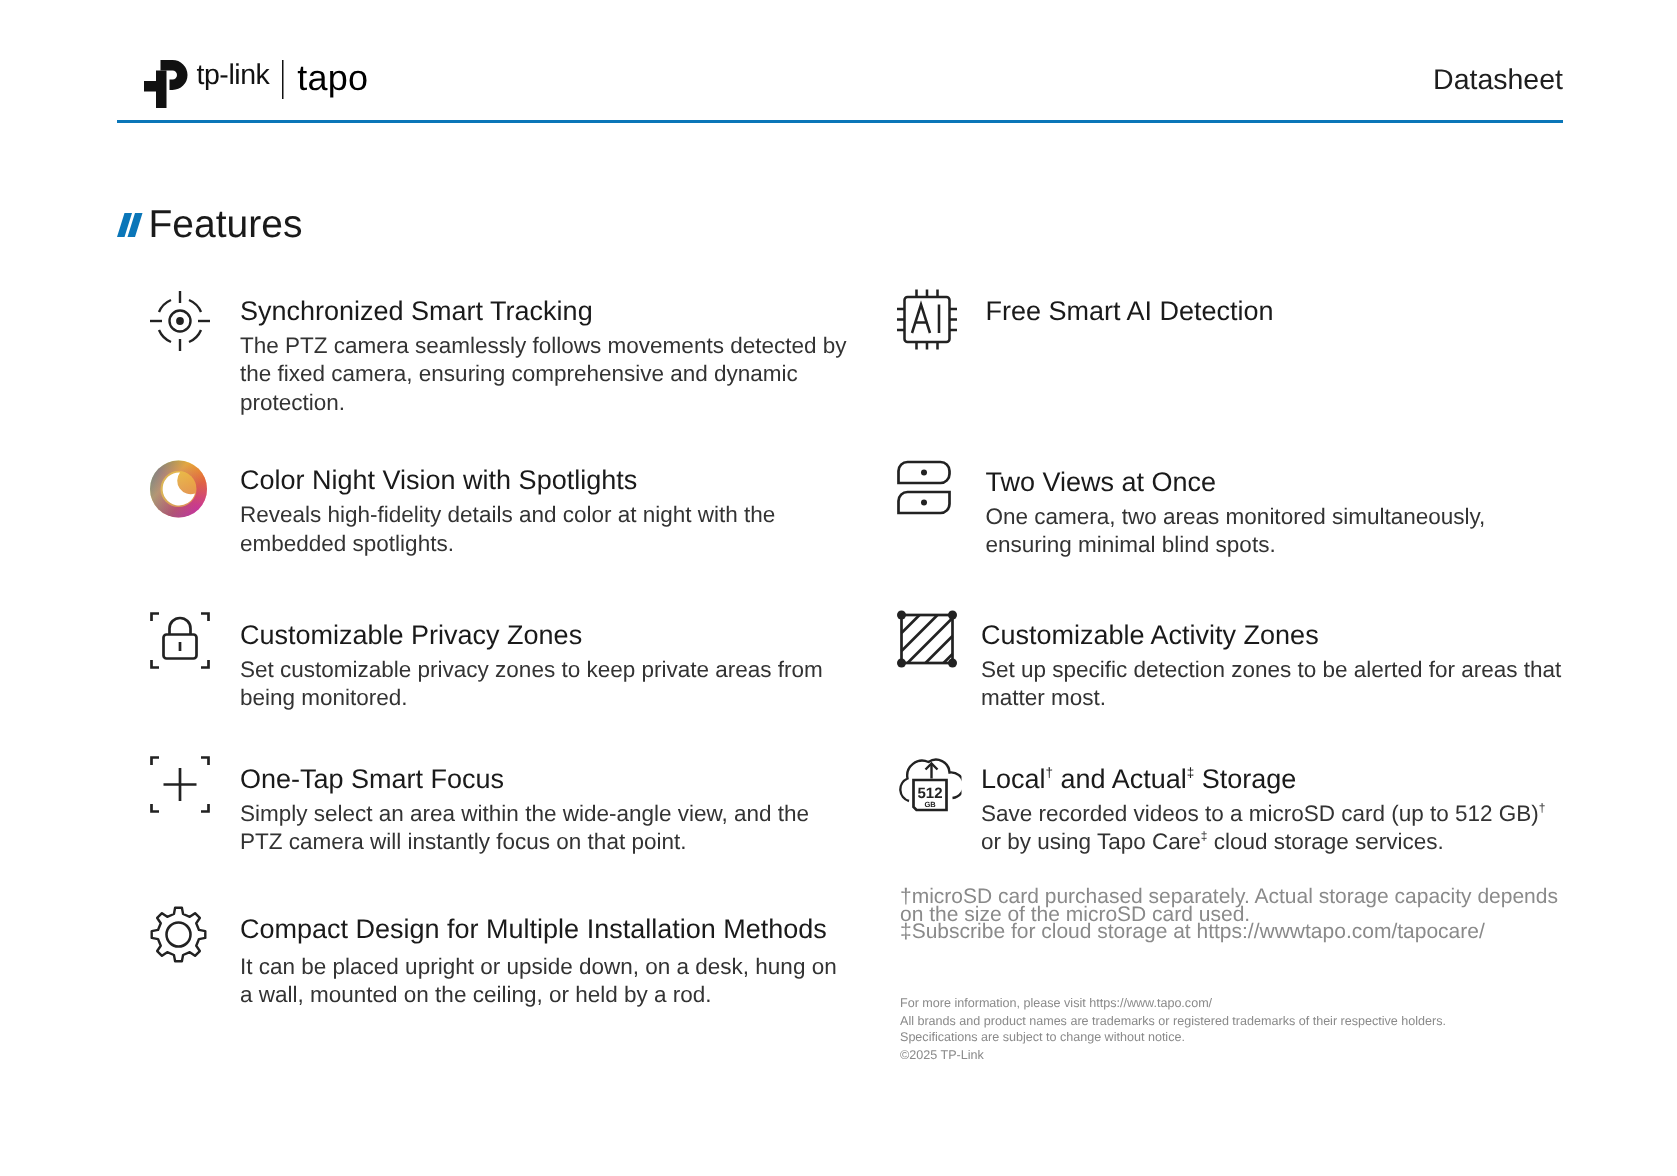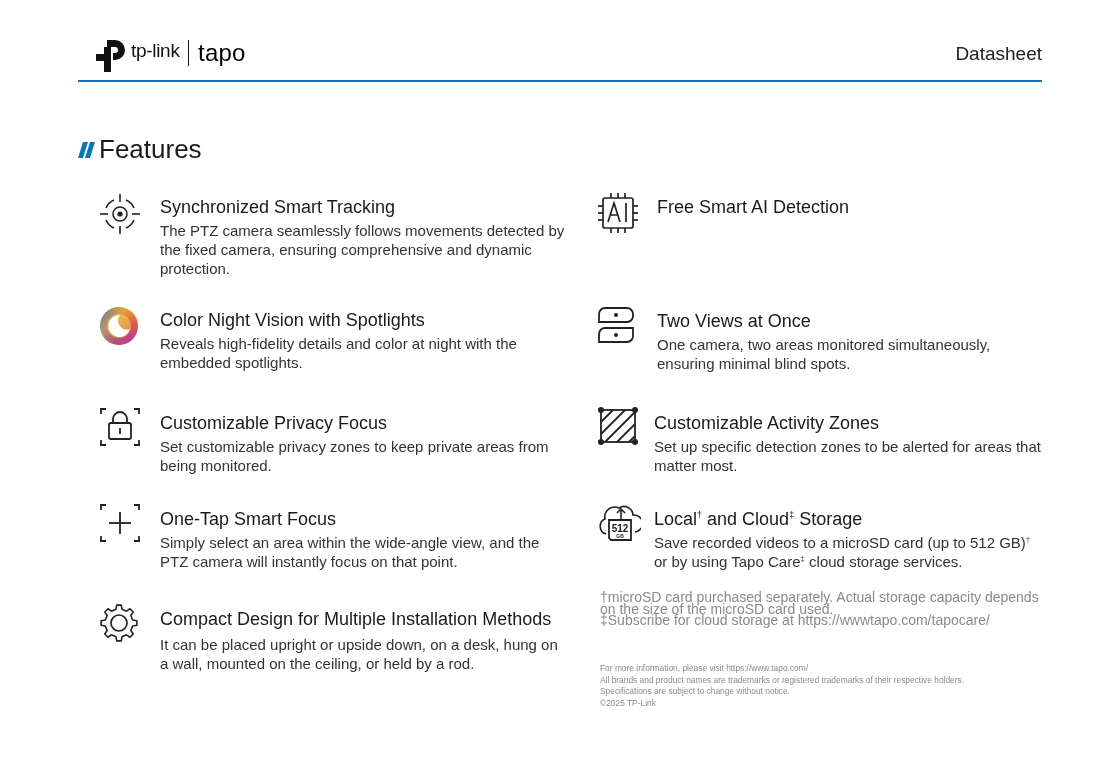--- a/index.html
+++ b/index.html
@@ -114,21 +114,21 @@
       <path d="M3 8 V3 H8"></path>
       <path d="M36 3 H41 V8"></path>
       <path d="M41 34 V39 H36"></path>
       <path d="M8 39 H3 V34"></path>
       <rect x="11" y="17" width="22" height="16" rx="2"></rect>
       <path d="M15 17 V13 A7 7 0 0 1 29 13 V17"></path>
       <line x1="22" y1="22" x2="22" y2="28"></line>
     </g>
   </svg>
   <div class="text" style="top:6px;">
-    <h3>Customizable Privacy Focus</h3>
+    <h3>Customizable Privacy Zones</h3>
     <p>Set customizable privacy zones to keep private areas from being monitored.</p>
   </div>
 </div>
 
 <div class="feature left" style="left:98px; top:502px;">
   <svg class="icon" viewBox="0 0 44 44">
     <g fill="none" stroke="#222" stroke-width="1.8">
       <path d="M3 8 V3 H8"></path>
       <path d="M36 3 H41 V8"></path>
       <path d="M41 34 V39 H36"></path>
@@ -220,21 +220,21 @@
     <g fill="none" stroke="#222" stroke-width="1.6">
       <path d="M9 32 A8 8 0 0 1 8 17 A10 10 0 0 1 22 6 A9 9 0 0 1 36 13 A8 8 0 0 1 38 30"></path>
       <line x1="24" y1="7" x2="24" y2="17"></line>
       <path d="M20 11 L24 7 L28 11"></path>
       <path d="M12 18 H34 V38 H14 L12 36 Z" stroke-width="1.8"></path>
     </g>
     <text x="23" y="30" text-anchor="middle" font-family="Liberation Sans, sans-serif" font-weight="700" font-size="10" fill="#222">512</text>
     <text x="23" y="36" text-anchor="middle" font-family="Liberation Sans, sans-serif" font-weight="700" font-size="5" fill="#222">GB</text>
   </svg>
   <div class="text" style="top:6px; left:57px;">
-    <h3><span>Local</span><sup>†</sup><span> and Cloud</span><sup>‡</sup><span> Storage</span></h3>
+    <h3><span>Local</span><sup>†</sup><span> and Actual</span><sup>‡</sup><span> Storage</span></h3>
     <p><span>Save recorded videos to a microSD card (up to 512 GB)</span><sup>†</sup><span> or by using Tapo Care</span><sup>‡</sup><span> cloud storage services.</span></p>
   </div>
 </div>
 
 <div class="footnotes">
   <div>†microSD card purchased separately. Actual storage capacity depends on the size of the microSD card used.</div>
   <div>‡Subscribe for cloud storage at https://wwwtapo.com/tapocare/</div>
 </div>
 
 <div class="info">

